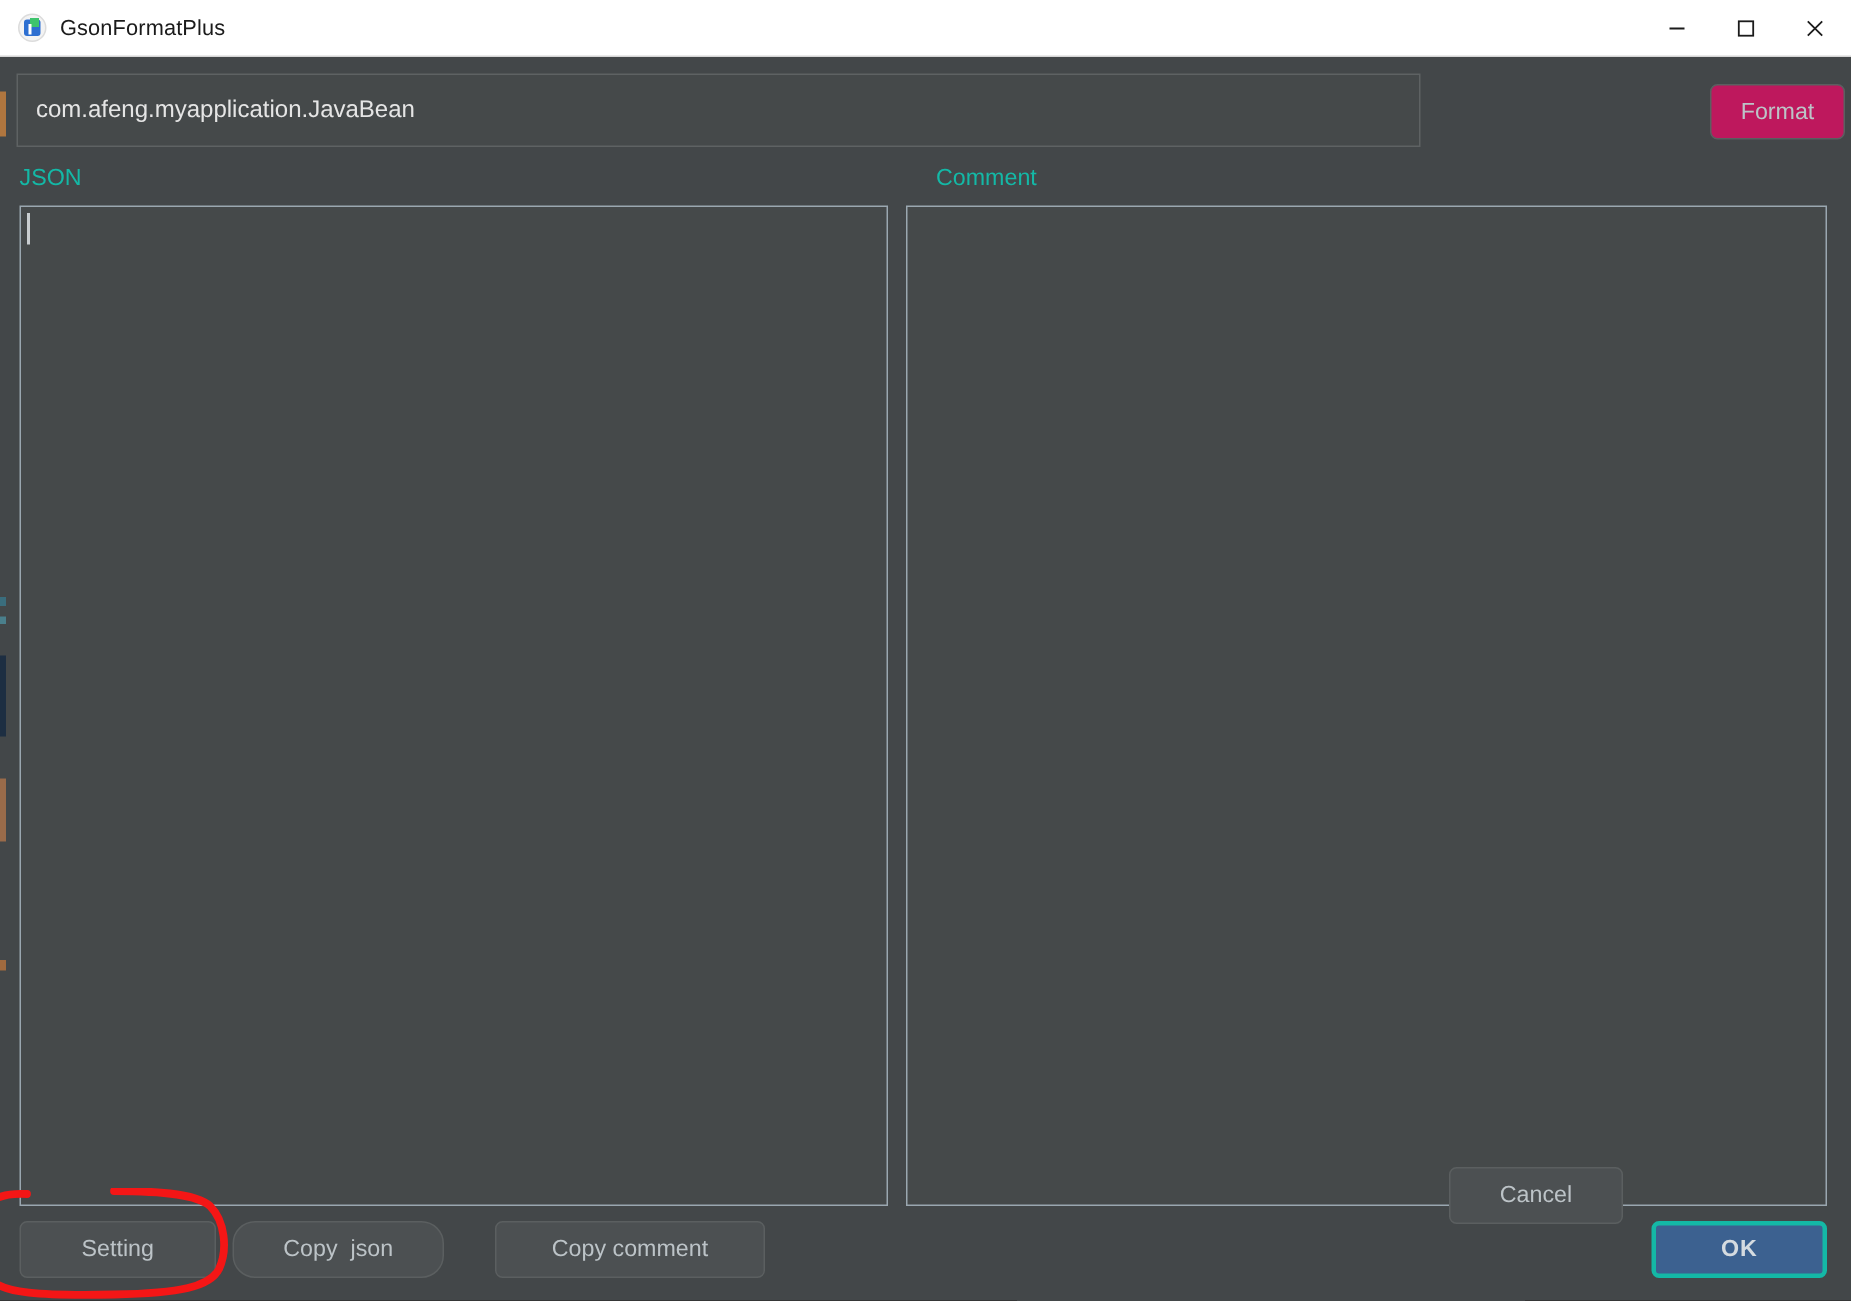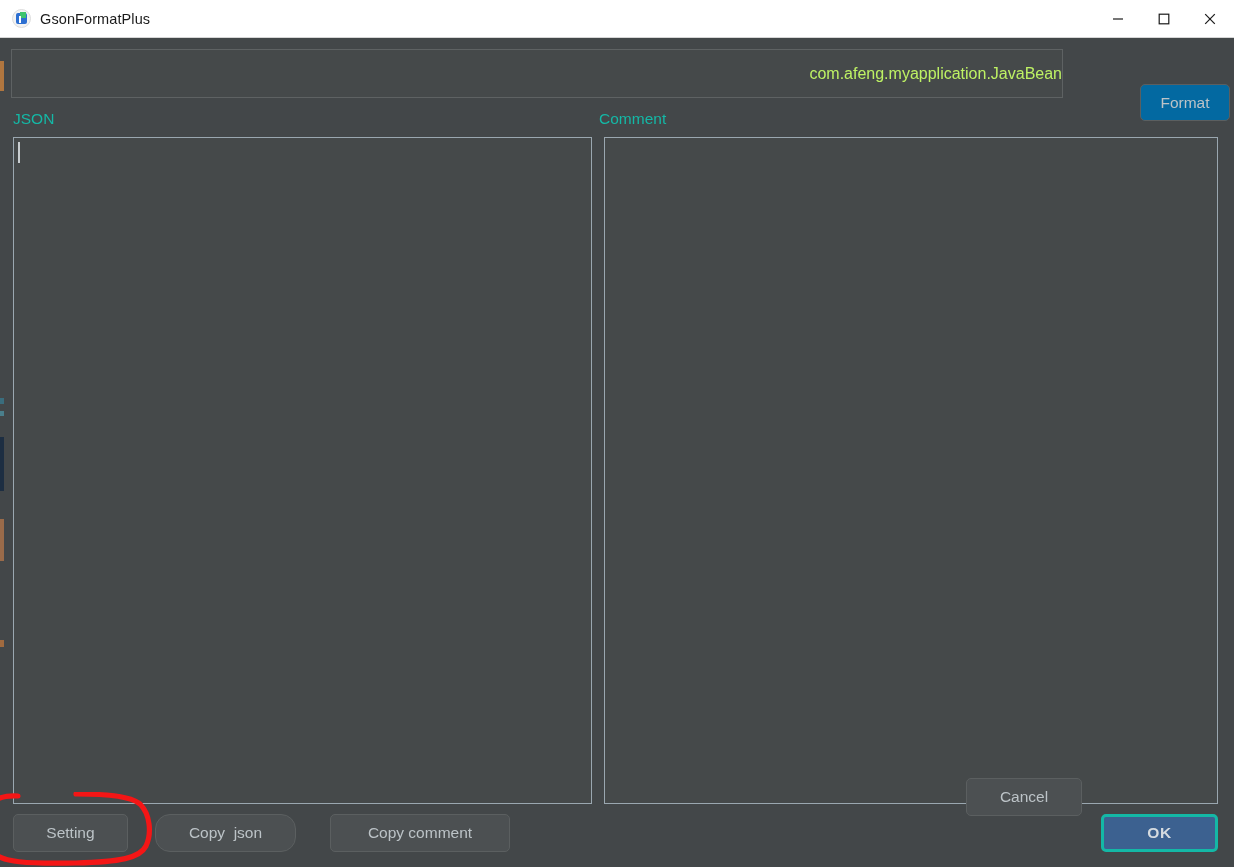--- a/index.html
+++ b/index.html
@@ -11,21 +11,20 @@
     font-family: "Liberation Sans", sans-serif;
     -webkit-font-smoothing: antialiased;
   }
 
   #app {
     position: relative;
     width: 1234px;
     height: 867px;
     overflow: hidden;
     background: #434749;
-    text-align: right;
   }
 
   
   .bg-strip {
     position: absolute;
     left: 0;
     width: 4px;
   }
 
   
@@ -94,59 +93,58 @@
   }
   .win-btn svg { display: block; }
   #btn-min { right: 93px; }
   #btn-max { right: 47px; }
   #btn-close { right: 1px; }
 
   
   #classname-input {
     position: absolute;
     left: 11px; top: 49px;
-    width: 1052px;
+    width: 936px;
     height: 49px;
     box-sizing: border-box;
     background: #45494a;
     border: 1px solid #5e6263;
-    color: #bef264;
+    color: #e5e5e5;
     font-size: 16px;
     line-height: 47px;
-    padding: 0 0;
+    padding: 0 12px;
     white-space: nowrap;
     overflow: hidden;
   }
   #format-button {
     position: absolute;
     left: 1140px; top: 56px;
     width: 90px;
     height: 37px;
     box-sizing: border-box;
-    background: #0369a1;
+    background: #be185d;
     border: 1px solid #5b5f60;
     border-radius: 5px;
     color: #bcc3c7;
     font-size: 15.5px;
     display: flex;
     align-items: center;
     justify-content: center;
     cursor: default;
-    margin-top: 28px;
   }
 
   
   .section-label {
     position: absolute;
     font-size: 15.5px;
     color: #14b8a6;
     white-space: nowrap;
   }
   #label-json { left: 13px; top: 110px; }
-  #label-comment { left: 599px; top: 110px; }
+  #label-comment { left: 624px; top: 110px; }
 
   
   .textarea-box {
     position: absolute;
     box-sizing: border-box;
     background: #45494a;
     border: 1px solid #9aa7b0;
   }
   #json-area {
     left: 13px; top: 137px;
@@ -172,21 +170,21 @@
     border: 1px solid #5b5f60;
     border-radius: 5px;
     color: #bcc3c7;
     font-size: 15.5px;
     display: flex;
     align-items: center;
     justify-content: center;
     white-space: pre;
     cursor: default;
   }
-  #btn-setting { left: 13px;  top: 814px; width: 115px; }
+  #btn-setting { left: 13px;  top: 814px; width: 131px; }
   #btn-copy-json { left: 155px; top: 814px; width: 141px; border-radius: 15px; }
   #btn-copy-comment { left: 314px; top: 814px; width: 180px; margin-left: 16px; }
   #btn-cancel { left: 966px; top: 778px; width: 116px; }
   #btn-ok {
     left: 1101px; top: 814px; width: 117px;
     background: #3c6190;
     border: 3px solid #14b8a6;
     color: #d5dbe0;
     font-weight: bold;
     letter-spacing: .6px;

